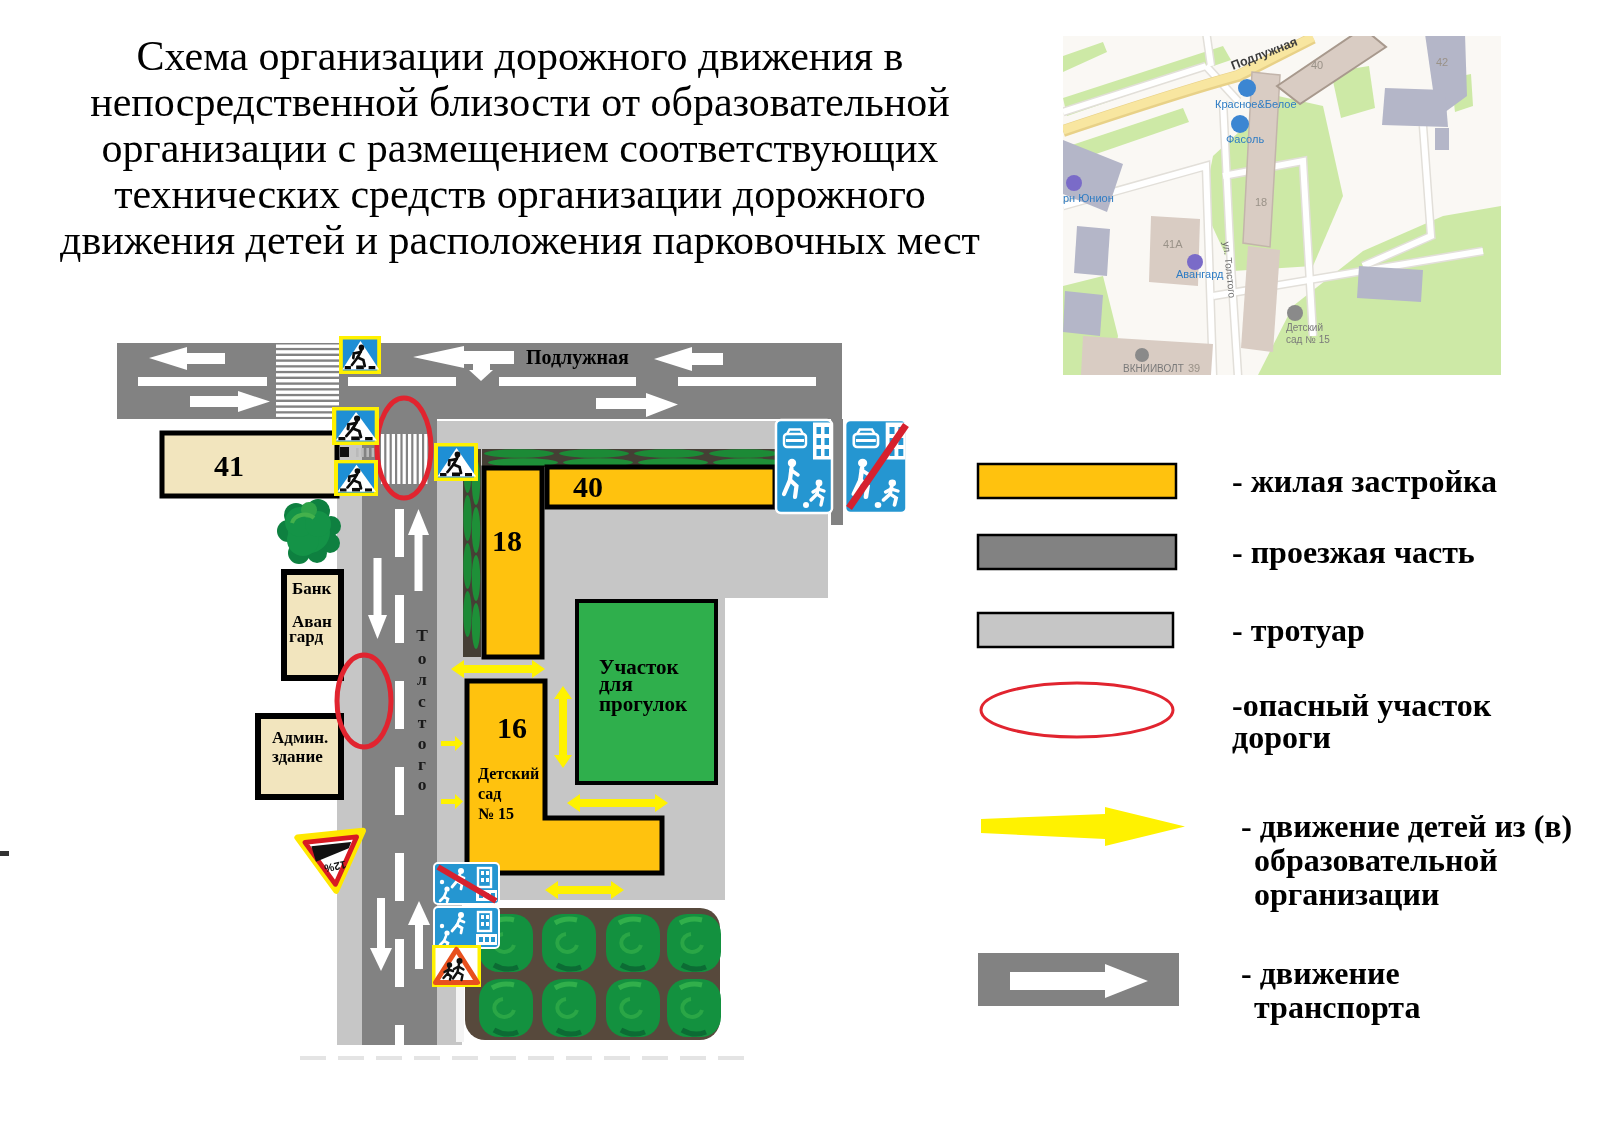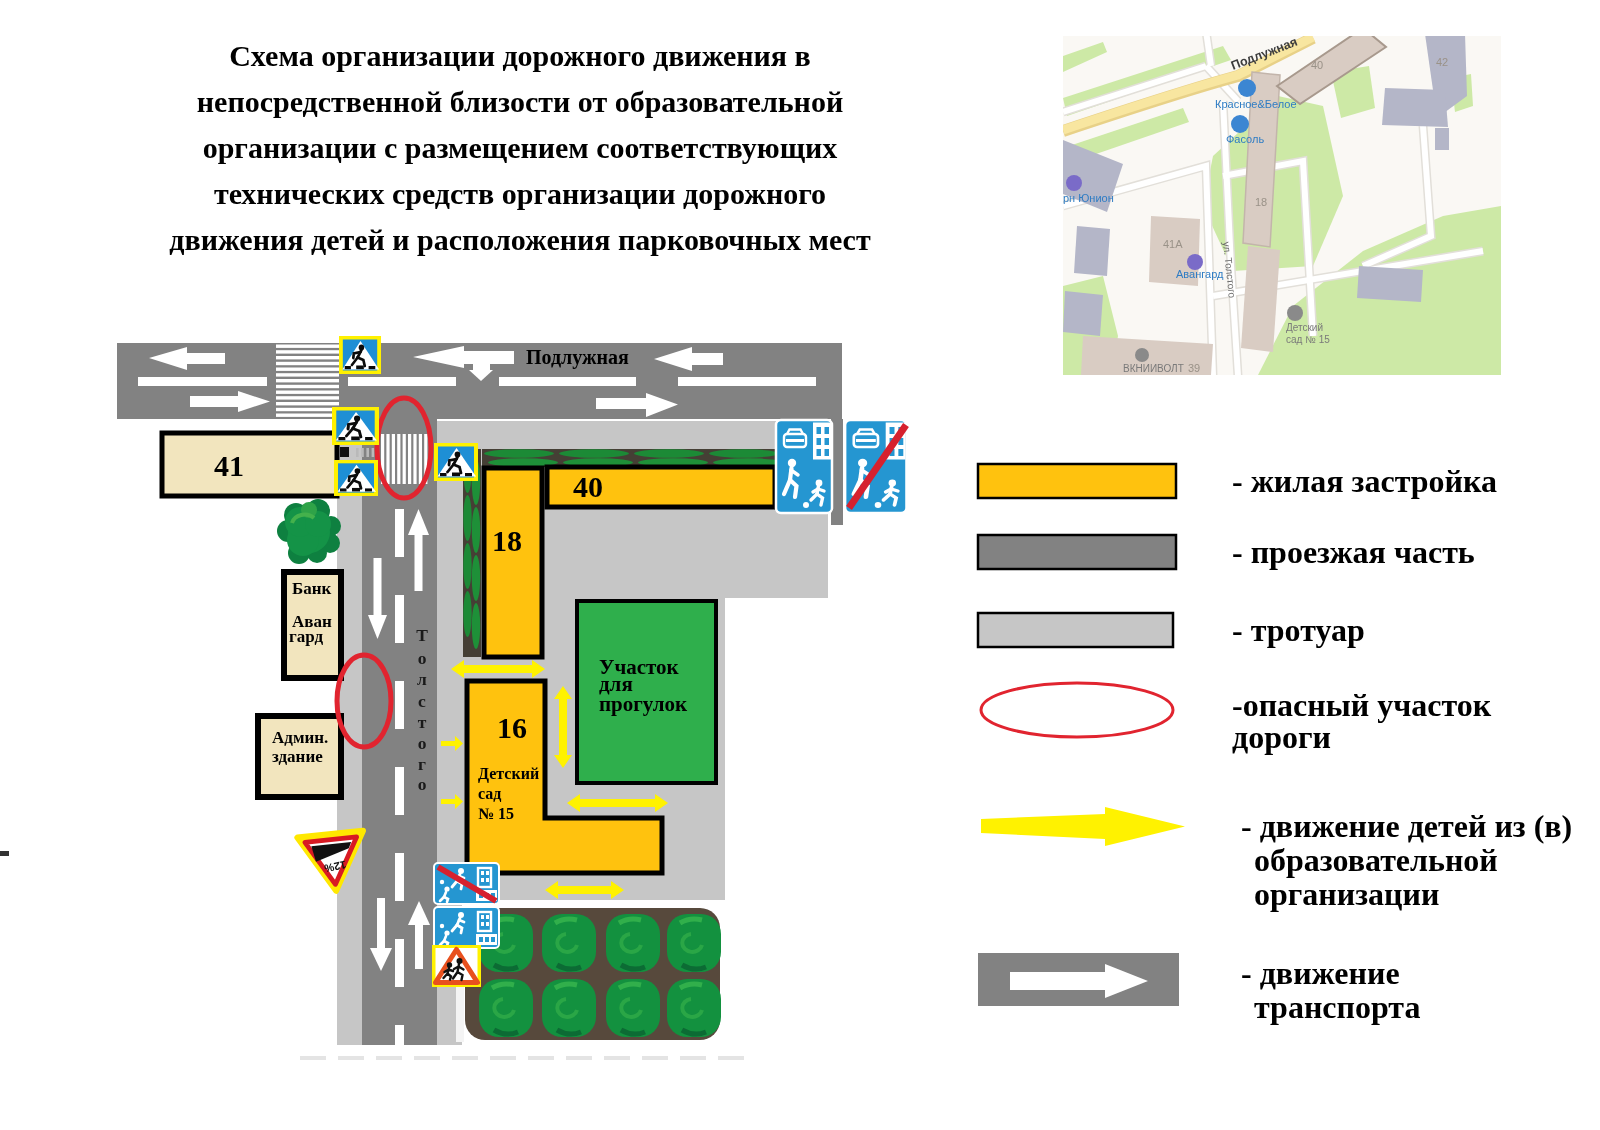--- a/index.html
+++ b/index.html
@@ -1,17 +1,17 @@
 <!DOCTYPE html>
 <html><head>
 <meta charset="utf-8">
 <style>
 html,body{margin:0;padding:0;background:#fff;}
 #page{position:relative;width:1600px;height:1130px;background:#fff;overflow:hidden;font-family:"Liberation Serif",serif;}
-#title{position:absolute;left:40px;top:33px;width:960px;text-align:center;font-weight:bold;font-size:30px;line-height:46px;color:#000;}
+#title{position:absolute;left:40px;top:33px;width:960px;text-align:center;font-weight:normal;font-size:42px;line-height:46px;color:#000;}
 svg{position:absolute;left:0;top:0;}
 </style>
 </head>
 <body>
 <div id="page">
 
 <div id="title">Схема организации дорожного движения в<br>непосредственной близости от образовательной<br>организации с размещением соответствующих<br>технических средств организации дорожного<br>движения детей и расположения парковочных мест</div>
 <svg width="1600" height="1130" viewBox="0 0 1600 1130">
 
 <g fill="#C6C6C6">

